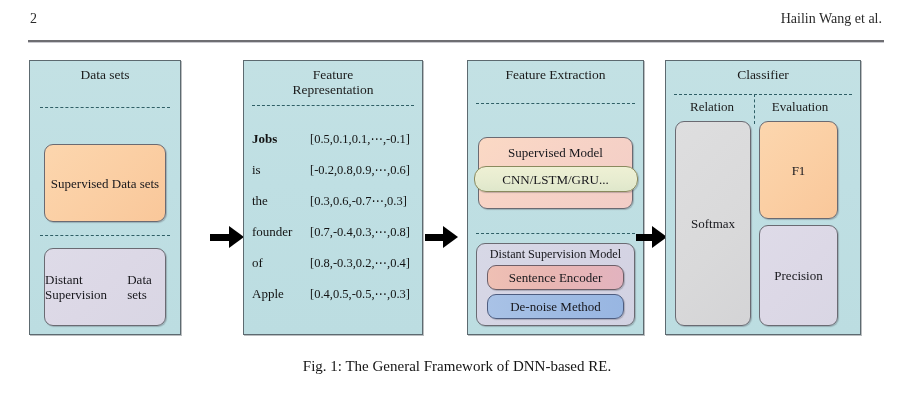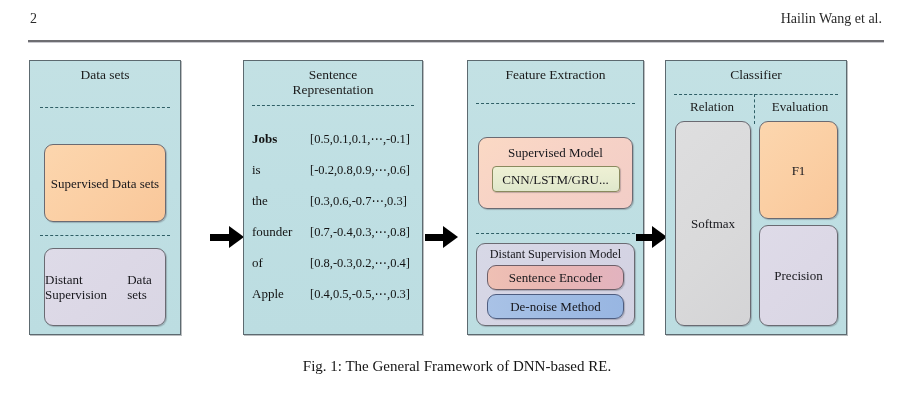--- a/index.html
+++ b/index.html
@@ -107,21 +107,21 @@
       </div>
     </div>
 
     <div class="arrow" style="left:210px;top:226px;width:33px;">
       <div class="shaft" style="width:20px;"></div>
       <div class="head" style="left:19px;"></div>
     </div>
 
     <div class="panel" style="left:243px;width:180px;">
       <div class="panel-title">
-        <div>Sentence</div>
+        <div>Feature</div>
         <div>Representation</div>
       </div>
       <div class="dashed-h" style="left:8px;right:8px;top:44px;"></div>
 
       <div class="sr-rows">
         <div class="sr-row">
           <span class="sr-word bold">Jobs</span>
           <span class="sr-vec">[0.5,0.1,0.1,⋯,-0.1]</span>
         </div>
         <div class="sr-row">
@@ -151,21 +151,21 @@
       <div class="shaft" style="width:19px;"></div>
       <div class="head" style="left:18px;"></div>
     </div>
 
     <div class="panel" style="left:467px;width:177px;">
       <div class="panel-title">Feature Extraction</div>
       <div class="dashed-h" style="left:8px;right:8px;top:42px;"></div>
 
       <div class="box peach" style="left:10px;right:10px;top:76px;height:72px;flex-direction:column;justify-content:flex-start;padding-top:7px;">
         <span class="box-label">Supervised Model</span>
-        <div class="box yellowgreen" style="position:relative;left:0;top:6px;width:128px;height:26px;border-radius:4px;">
+        <div class="box yellowgreen" style="position:relative;left:0;top:6px;width:164px;height:26px;border-radius:12px;">
           <span class="box-label">CNN/LSTM/GRU...</span>
         </div>
       </div>
 
       <div class="dashed-h" style="left:8px;right:8px;top:172px;"></div>
 
       <div class="box dsmodel" style="left:8px;right:8px;top:182px;height:83px;flex-direction:column;justify-content:flex-start;padding-top:3px;">
         <span class="box-label" style="font-size:12.2px;">Distant Supervision Model</span>
         <div class="box pink" style="position:relative;left:0;top:3px;width:137px;height:25px;border-radius:9px;">
           <span class="box-label">Sentence Encoder</span>
@@ -174,21 +174,21 @@
           <span class="box-label">De-noise Method</span>
         </div>
       </div>
     </div>
 
     <div class="arrow" style="left:636px;top:226px;width:30px;">
       <div class="shaft" style="width:17px;"></div>
       <div class="head" style="left:16px;"></div>
     </div>
 
-    <div class="panel" style="left:665px;width:182px;">
+    <div class="panel" style="left:665px;width:196px;">
       <div class="panel-title">Classifier</div>
       <div class="dashed-h" style="left:8px;right:8px;top:33px;"></div>
       <div class="dashed-v" style="left:88px;top:33px;height:30px;"></div>
 
       <div class="subhead" style="left:4px;top:38px;width:84px;">Relation</div>
       <div class="subhead" style="left:92px;top:38px;width:84px;">Evaluation</div>
 
       <div class="box gray" style="left:9px;top:60px;width:76px;height:205px;">
         <span class="box-label">Softmax</span>
       </div>

